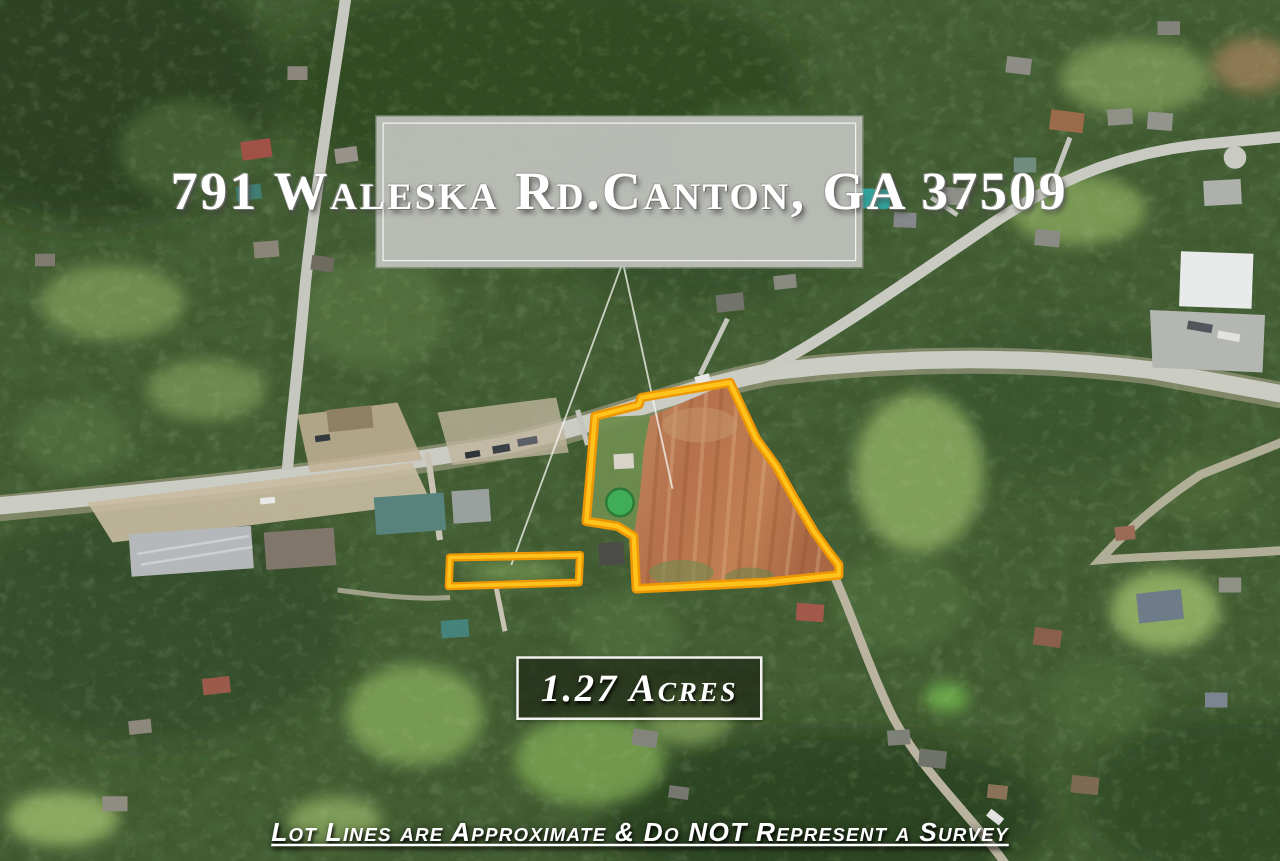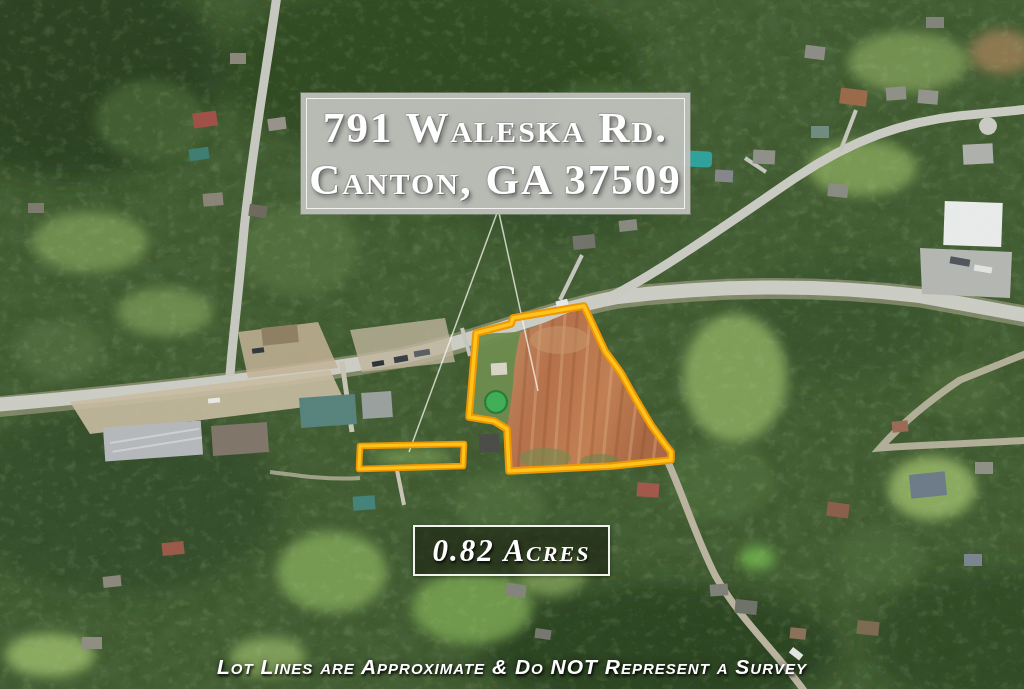--- a/index.html
+++ b/index.html
@@ -4,21 +4,21 @@
 <style>
   html,body{margin:0;padding:0;background:#1b1f18;}
   .stage{position:relative;width:1024px;height:689px;overflow:hidden;
          font-family:"Liberation Sans",sans-serif;}
   .stage svg{position:absolute;left:0;top:0;}
 
   
   .address-box{position:absolute;left:301px;top:93px;width:389px;height:121px;
     background:rgba(191,193,188,0.95);
     box-shadow:0 0 0 1px rgba(160,160,158,.5);
-    display:flex;flex-direction:column;align-items:center;justify-content:center;}
+    display:flex;flex-direction:row;align-items:center;justify-content:center;}
   .address-box .inner-frame{position:absolute;left:5px;top:5px;right:5px;bottom:5px;
     border:1.5px solid rgba(255,255,255,.8);pointer-events:none;}
   .address-line{font-family:"Liberation Serif",serif;font-variant:small-caps;
     color:#fff;font-size:43px;line-height:52px;letter-spacing:2px;font-weight:600;
     text-shadow:1px 1px 0 rgba(110,110,108,.9),-1px -1px 0 rgba(150,150,148,.6),
                 2px 3px 4px rgba(70,70,68,.75);white-space:nowrap;}
 
   
   .acreage-box{position:absolute;left:413px;top:525px;width:193px;height:47px;
     background:rgba(22,28,14,.58);border:2px solid #f2f2ee;
@@ -26,21 +26,21 @@
     display:flex;align-items:center;justify-content:center;}
   .acreage-label{font-family:"Liberation Serif",serif;font-style:italic;
     font-variant:small-caps;font-weight:700;color:#fff;font-size:31px;
     letter-spacing:2px;text-shadow:1px 2px 3px rgba(0,0,0,.9);white-space:nowrap;}
 
   
   .disclaimer{position:absolute;left:0;right:0;top:655px;text-align:center;}
   .disclaimer span{font-family:"Liberation Sans",sans-serif;font-weight:700;
     font-style:italic;font-variant:small-caps;font-size:21px;letter-spacing:1px;
     color:#fff;text-shadow:1px 2px 3px rgba(0,0,0,.95),0 0 7px rgba(0,0,0,.55);
-    white-space:nowrap;}
+    white-space:nowrap;text-decoration:underline;}
 
   .lot-line-outer{fill:none;stroke-width:7.5;stroke-linejoin:round;stroke-linecap:round;}
   .lot-line-inner{fill:none;stroke-width:3.5;stroke-linejoin:round;stroke-linecap:round;opacity:.95;}
   .leader{fill:none;stroke-width:1.5;opacity:.75;}
 </style>
 </head>
 <body>
 
 <div class="stage">
 
@@ -257,20 +257,20 @@
   </g>
 </svg>
 
 <div class="address-box">
   <div class="inner-frame"></div>
   <div class="address-line">791 Waleska Rd.</div>
   <div class="address-line">Canton, GA 37509</div>
 </div>
 
 <div class="acreage-box">
-  <span class="acreage-label">0.82 Acres</span>
+  <span class="acreage-label">1.27 Acres</span>
 </div>
 
 <div class="disclaimer">
   <span>Lot Lines are Approximate &amp; Do NOT Represent a Survey</span>
 </div>
 
 </div>
 
 </body></html>

